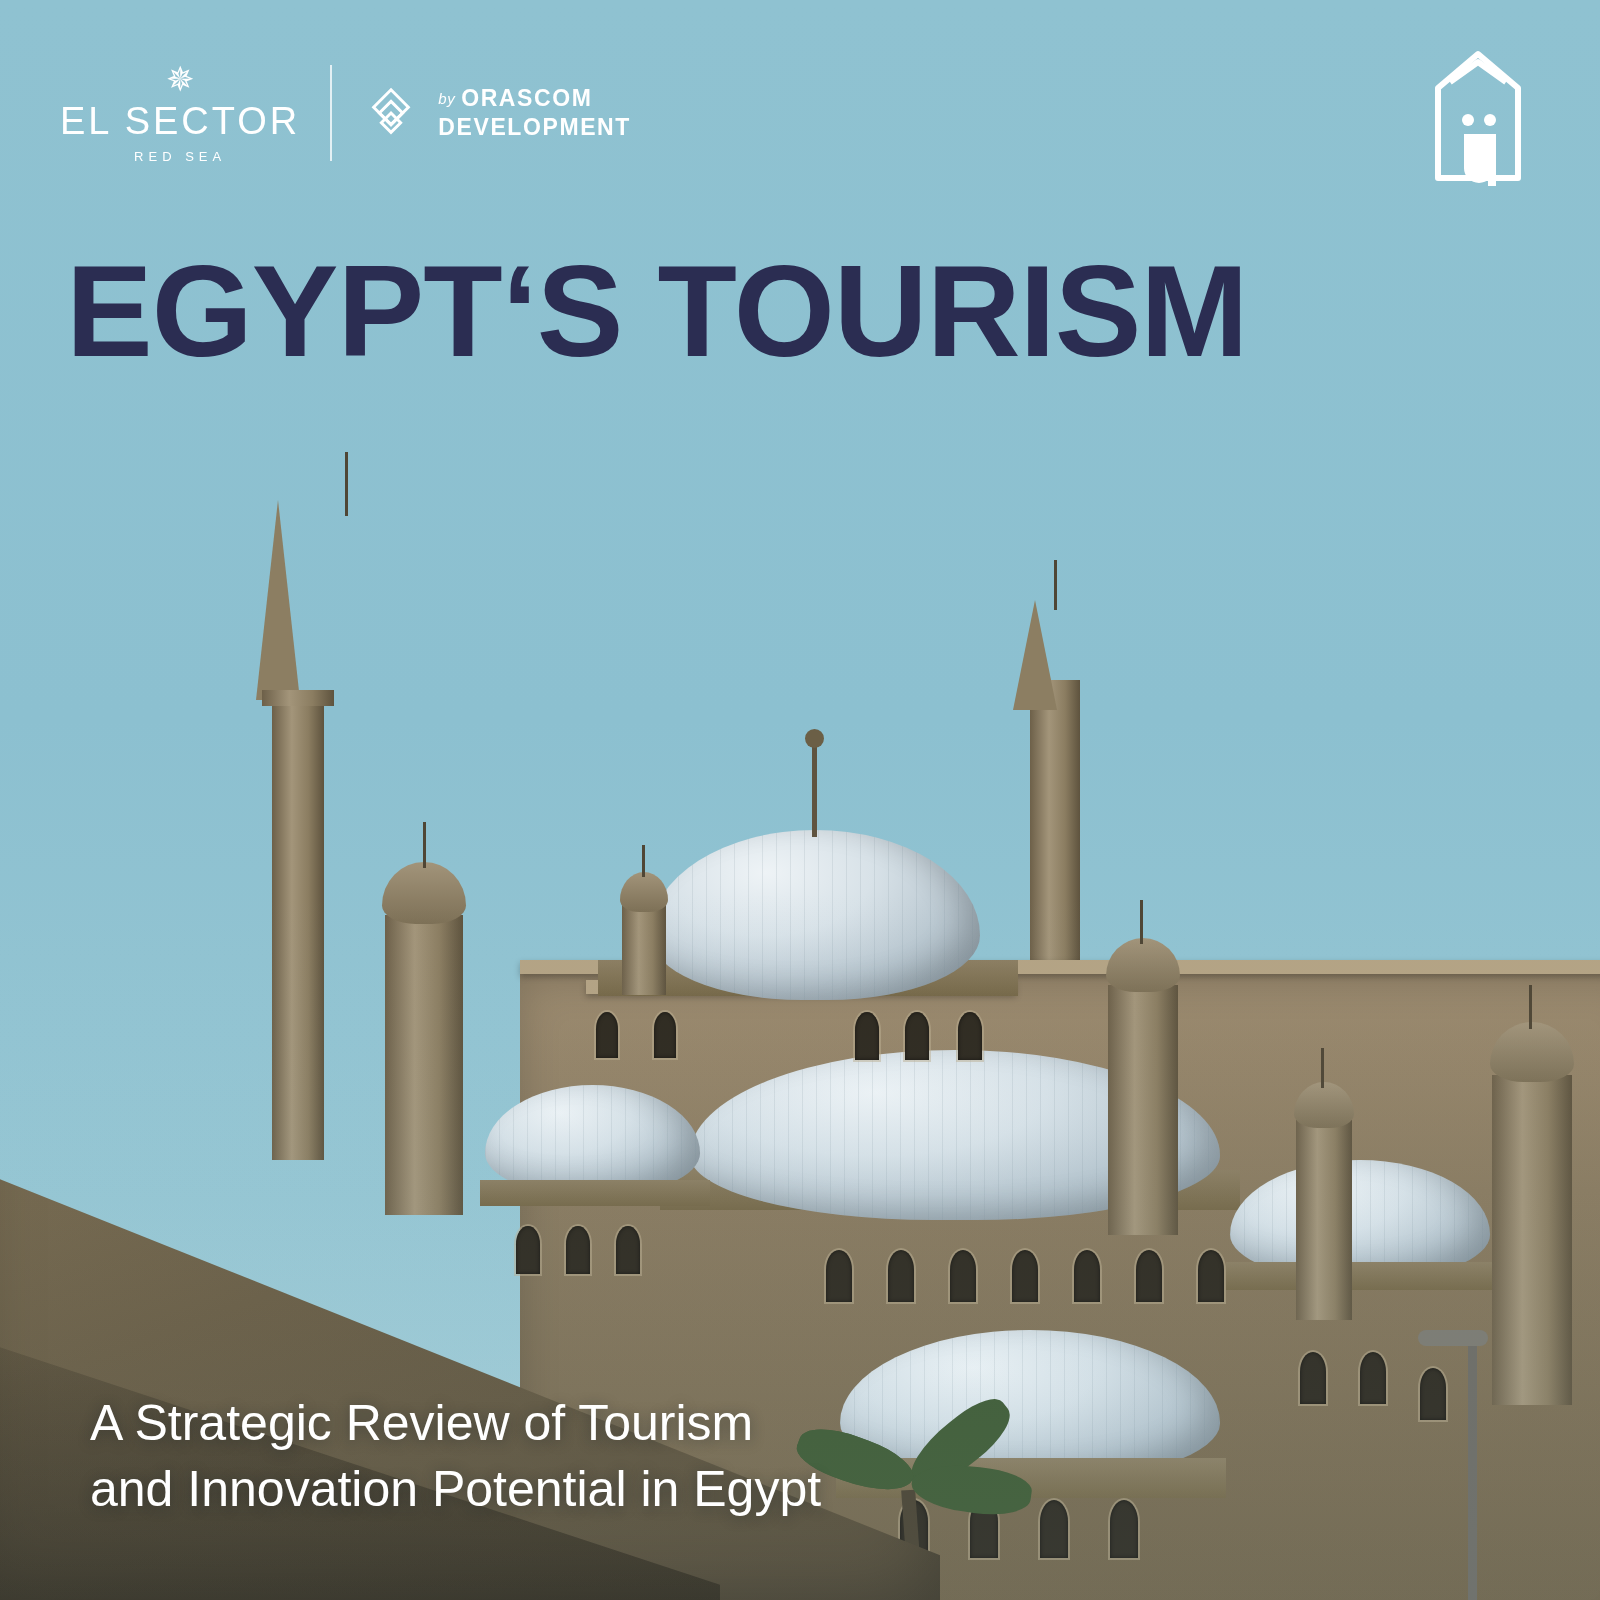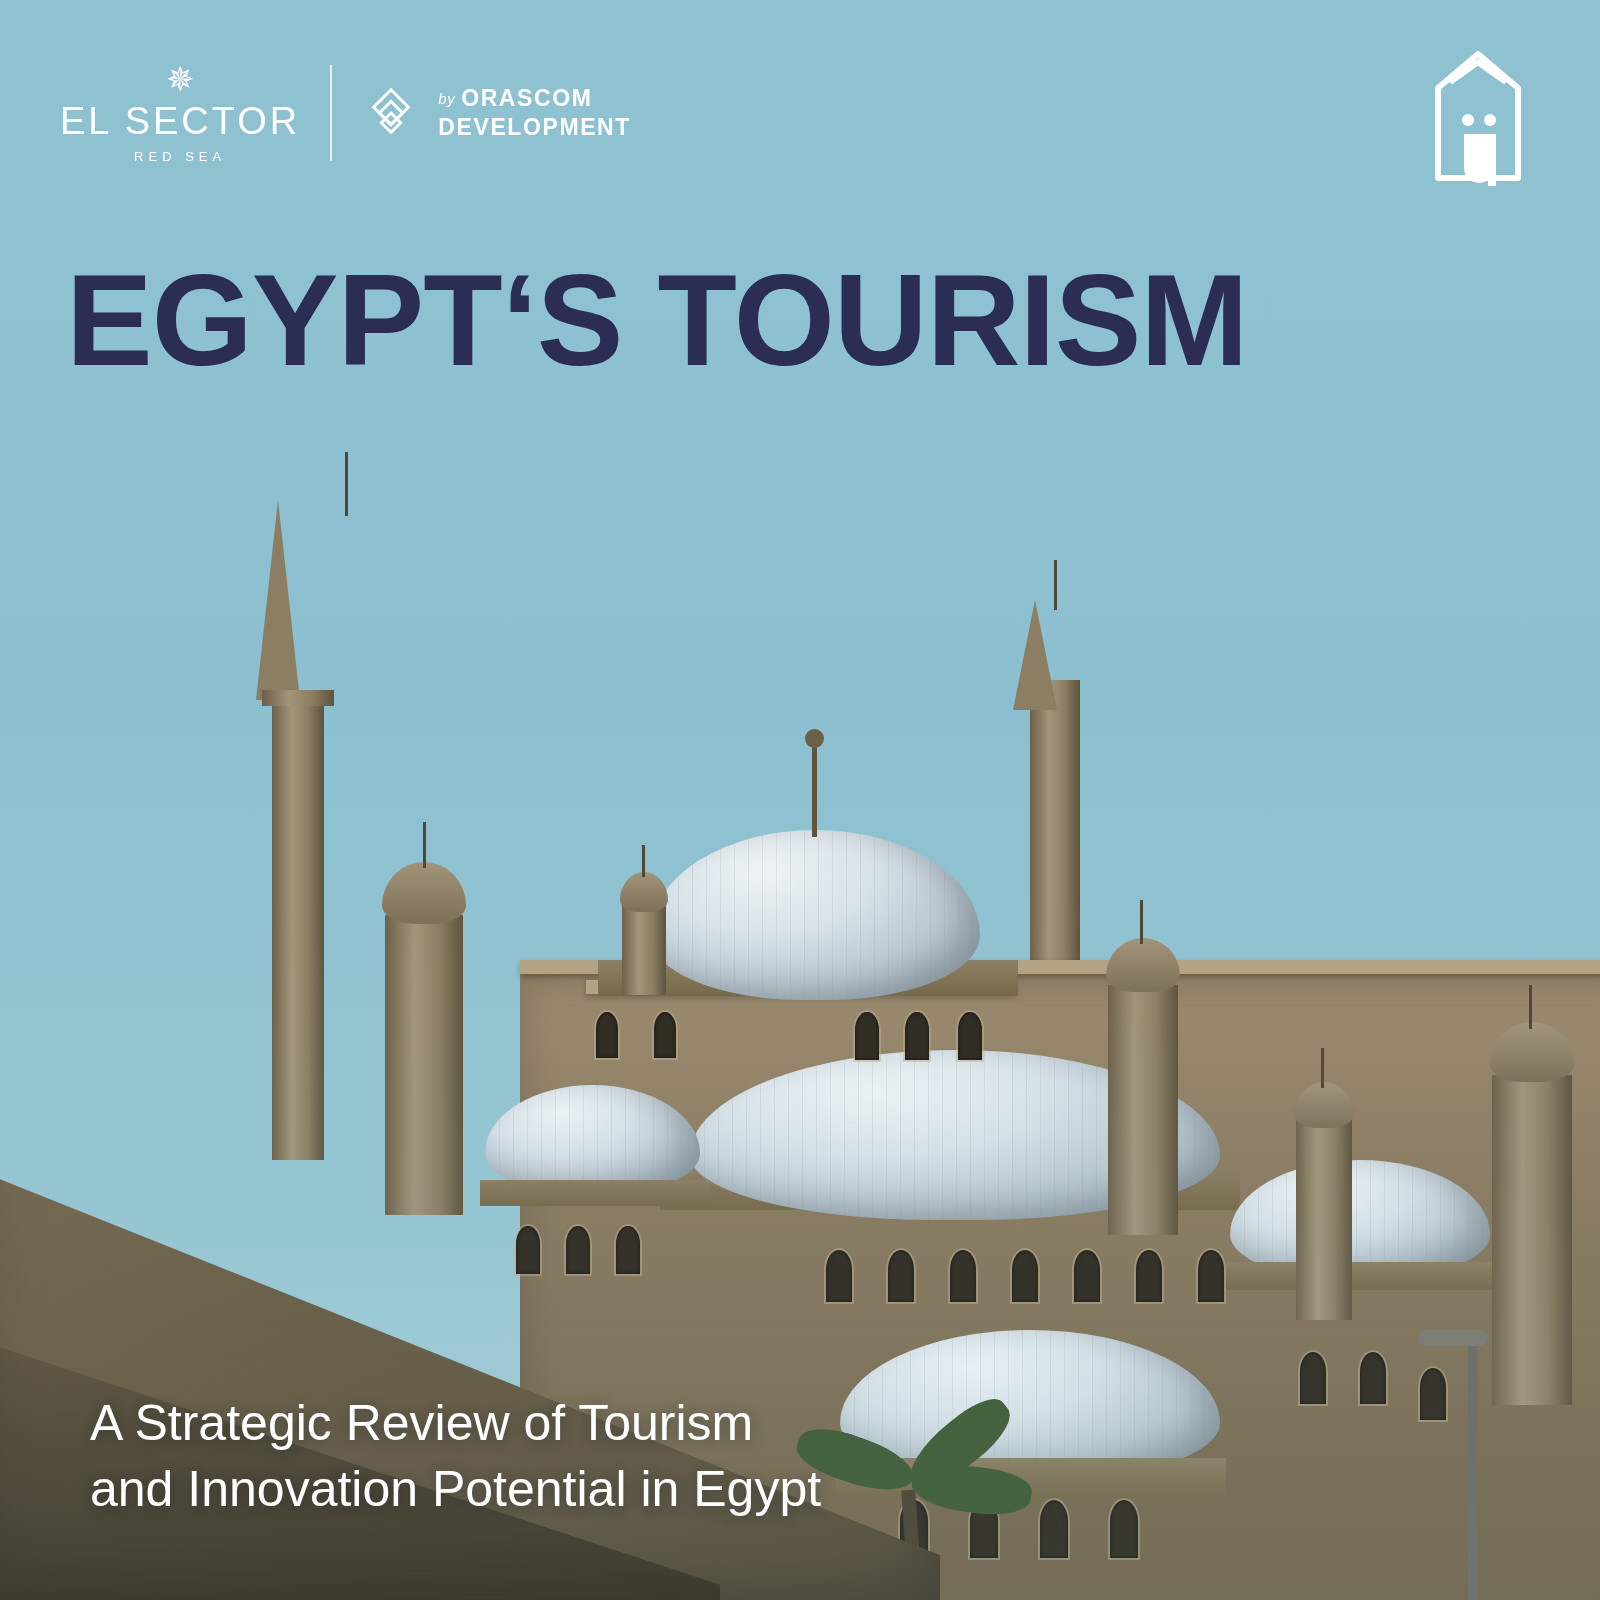--- a/index.html
+++ b/index.html
@@ -246,21 +246,21 @@
     top: 48px;
     right: 74px;
     width: 96px;
     height: 150px;
     z-index: 5;
   }
 
   
   .titles {
     position: absolute;
-    top: 258px;
+    top: 249px;
     left: 66px;
     width: 1480px;
     z-index: 6;
   }
   .title-1 {
     font-size: 130px;
     line-height: 0.96;
     font-weight: 800;
     letter-spacing: -1px;
     color: #2b2d52;

